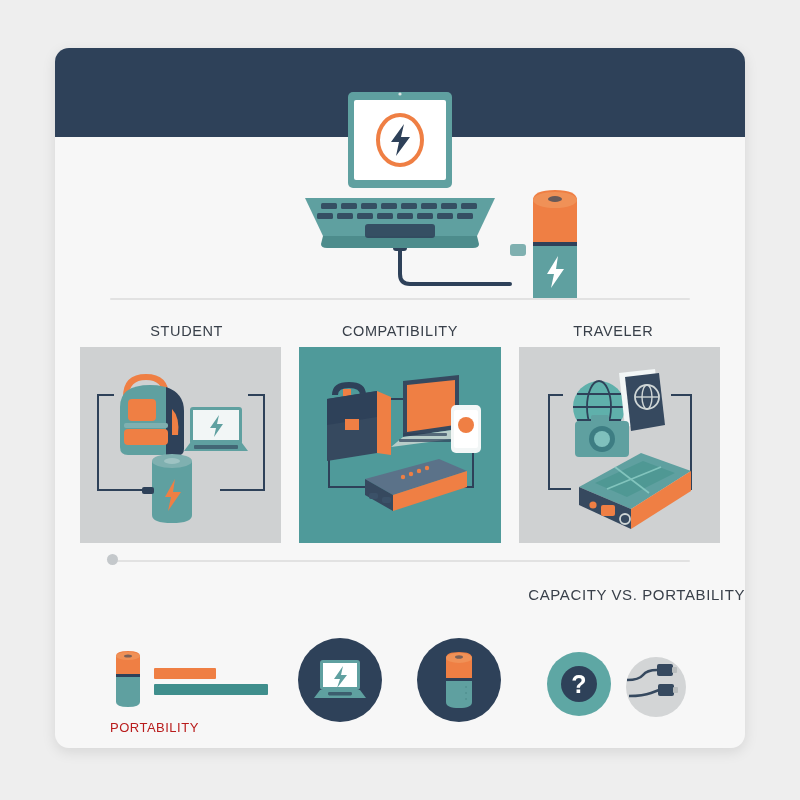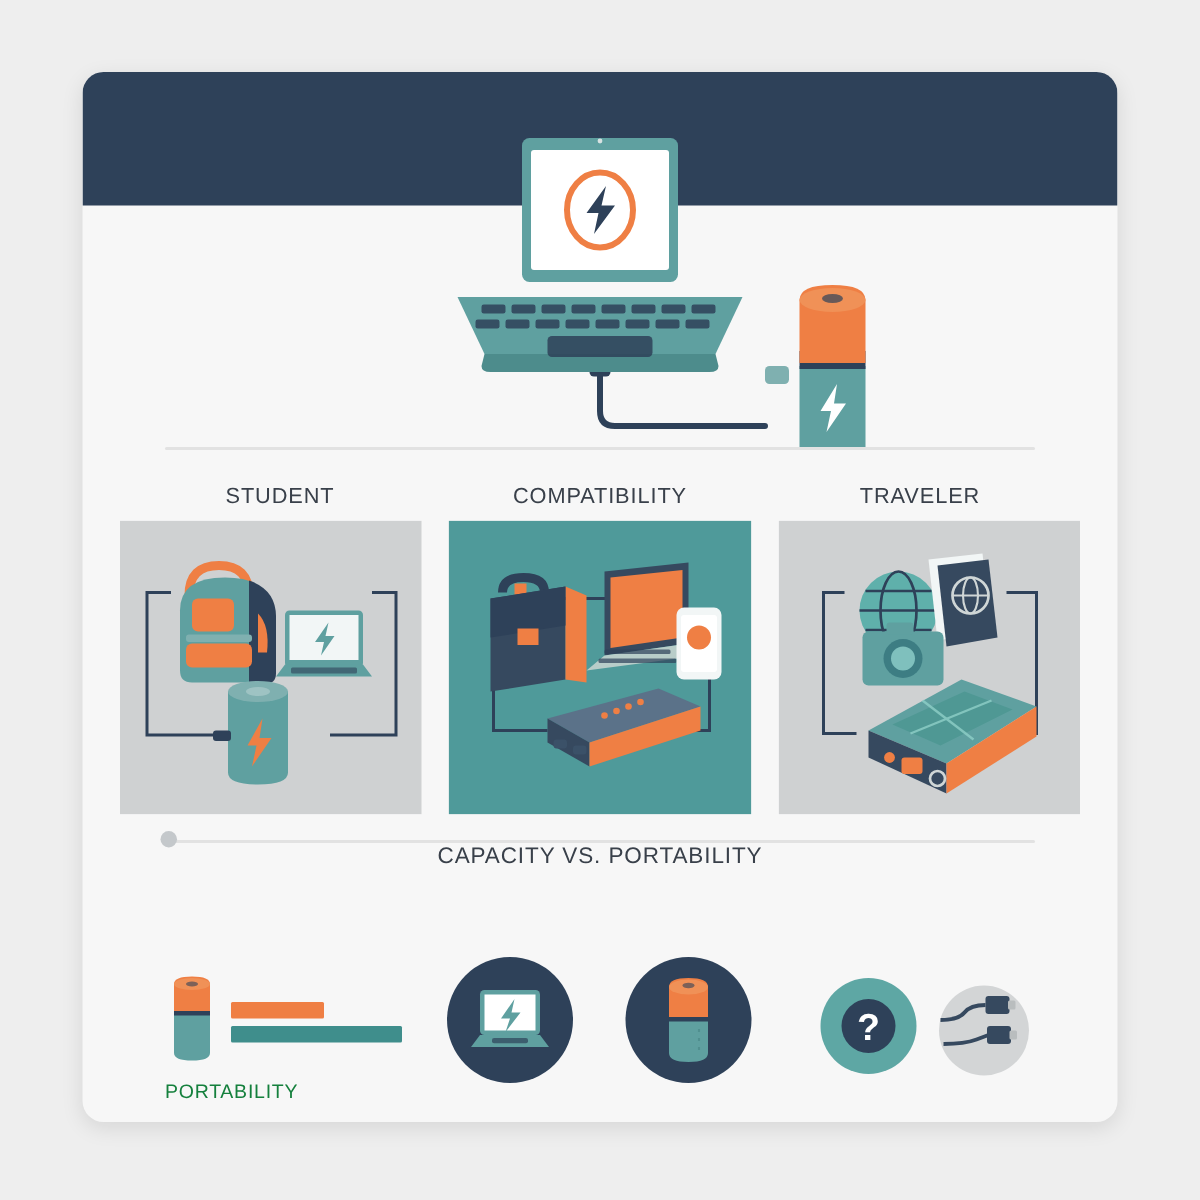--- a/index.html
+++ b/index.html
@@ -103,23 +103,23 @@
     height: 196px;
     overflow: hidden;
     position: relative;
   }
   .panel svg { display: block; }
 
   
   .section-title {
     position: absolute;
     left: 0;
-    top: 514px;
+    top: 538px;
     width: 690px;
-    text-align: center;
+    text-align: right;
     font-size: 15px;
     letter-spacing: 0.6px;
     color: #39404a;
   }
 
   
   .bottom-row {
     position: absolute;
     left: 0;
     top: 580px;
@@ -127,21 +127,21 @@
     height: 120px;
   }
 
   .feature-block {
     position: absolute;
   }
   .feature-caption {
     position: absolute;
     font-size: 13px;
     letter-spacing: 0.5px;
-    color: #15803d;
+    color: #b91c1c;
     white-space: nowrap;
   }
 </style>
 </head>
 <body>
 
 <div id="root">
   <div class="card">
 
     <div class="header-band"></div>

